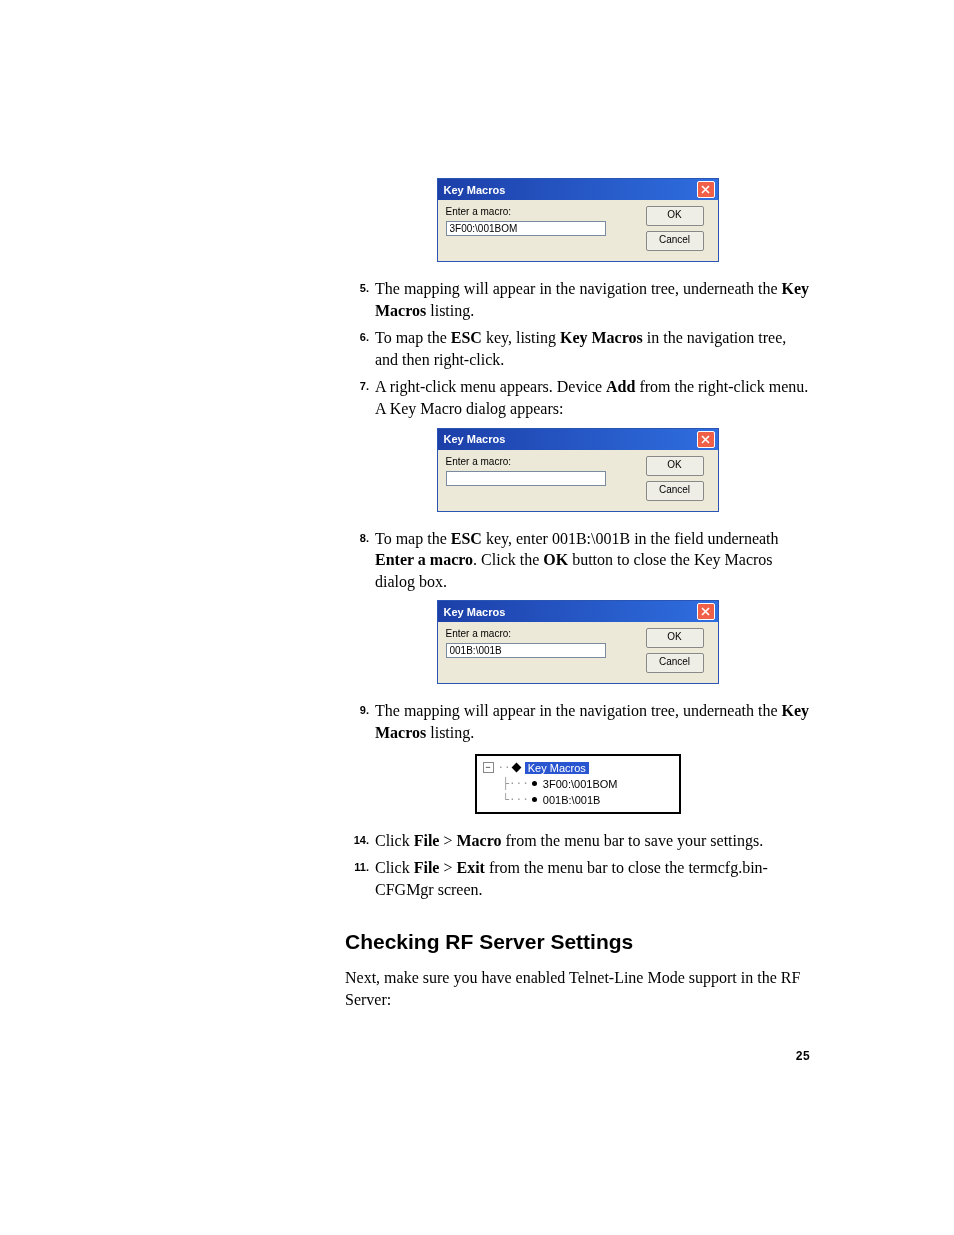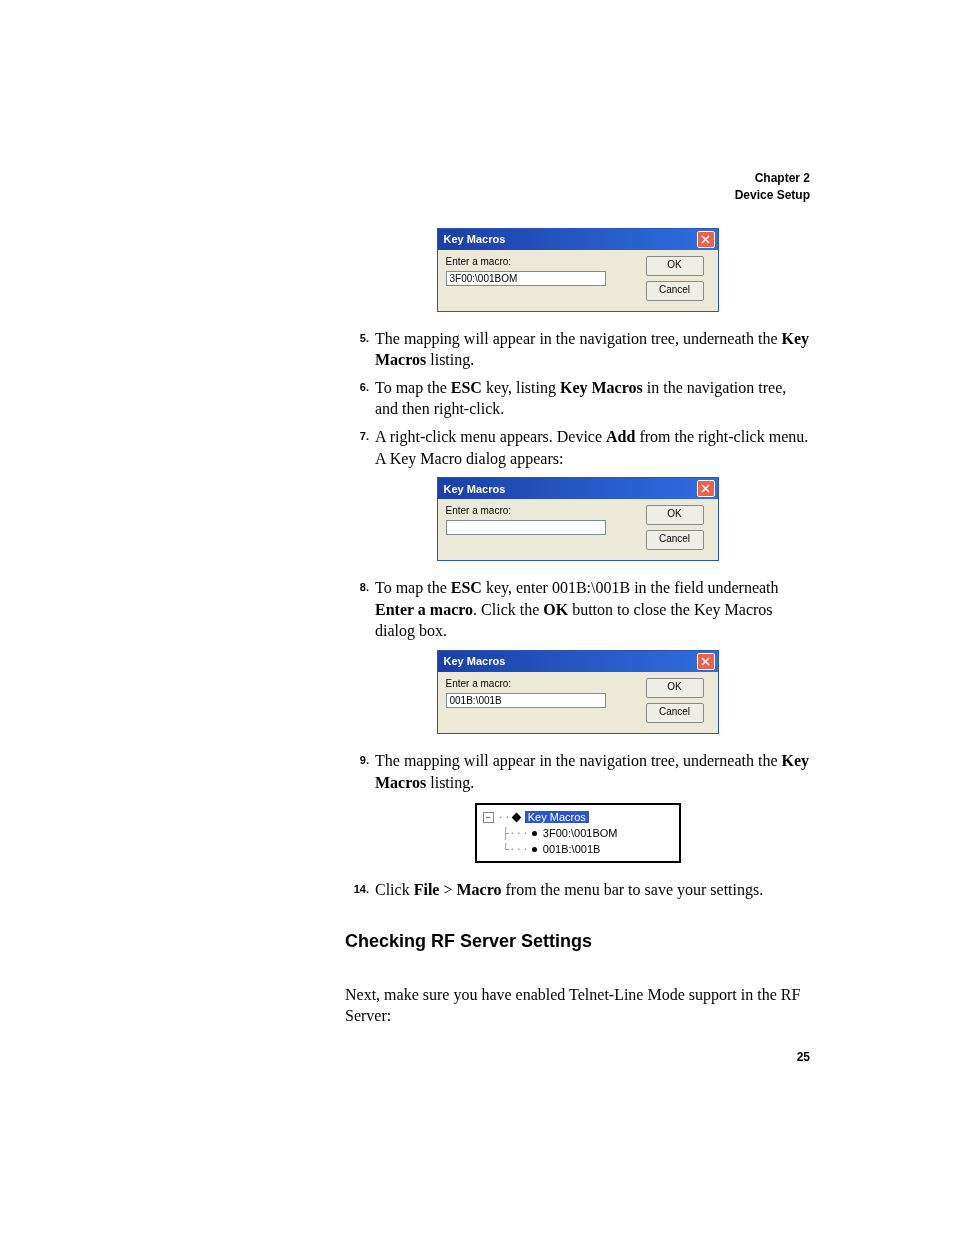--- a/index.html
+++ b/index.html
@@ -119,23 +119,23 @@
     padding-right: 6px;
     padding-top: 3px;
   }
   .step-text {
     flex: 1;
   }
   .step-text b { font-weight: bold; }
   .section-heading {
     font-family: Arial, Helvetica, sans-serif;
     font-weight: bold;
-    font-size: 18px;
+    font-size: 21px;
     margin-top: 30px;
-    margin-bottom: 32px;
+    margin-bottom: 13px;
   }
   .body-para {
     line-height: 1.35;
   }
   
   .tree-wrap {
     display: flex;
     justify-content: center;
     margin: 10px 0 16px 0;
   }
@@ -188,34 +188,30 @@
   }
   .tree-selected {
     background: #2a55d0;
     color: #fff;
     padding: 0 3px;
   }
   .page-num {
     position: absolute;
     right: 0;
     top: 880px;
-    font-family: Liberation Sans, sans-serif;
+    font-family: Liberation Mono, monospace;
     font-weight: bold;
     font-size: 12px;
   }
 </style>
 </head>
 <body>
 
 <div class="page">
 
-  <div class="header-right">
-    <div>Chapter 2</div>
-    <div>Device Setup</div>
-  </div>
 
   <div class="dialog-wrap">
     <div class="dialog">
       <div class="titlebar">
         <span>Key Macros</span>
         <span class="close-btn">
           <svg width="9" height="9" viewBox="0 0 9 9">
               <path d="M1 1 L8 8 M8 1 L1 8" stroke="#fff" stroke-width="1.6"></path>
             </svg>
         </span>
@@ -339,20 +335,26 @@
     </div>
   </div>
 
   <ol class="steps">
     <li>
       <span class="step-num">14.</span>
       <span class="step-text">
         <span>Click </span><b>File</b><span> &gt; </span><b>Macro</b><span> from the menu bar to save your settings.</span>
       </span>
     </li>
+    <li>
+      <span class="step-num">11.</span>
+      <span class="step-text">
+        <span>Click </span><b>File</b><span> &gt; </span><b>Exit</b><span> from the menu bar to close the termcfg.bin-CFGMgr screen.</span>
+      </span>
+    </li>
   </ol>
 
   <div class="section-heading">Checking RF Server Settings</div>
 
   <div class="body-para">Next, make sure you have enabled Telnet-Line Mode support in the RF Server:</div>
 
   <div class="page-num">25</div>
 </div>
 
 </body></html>

